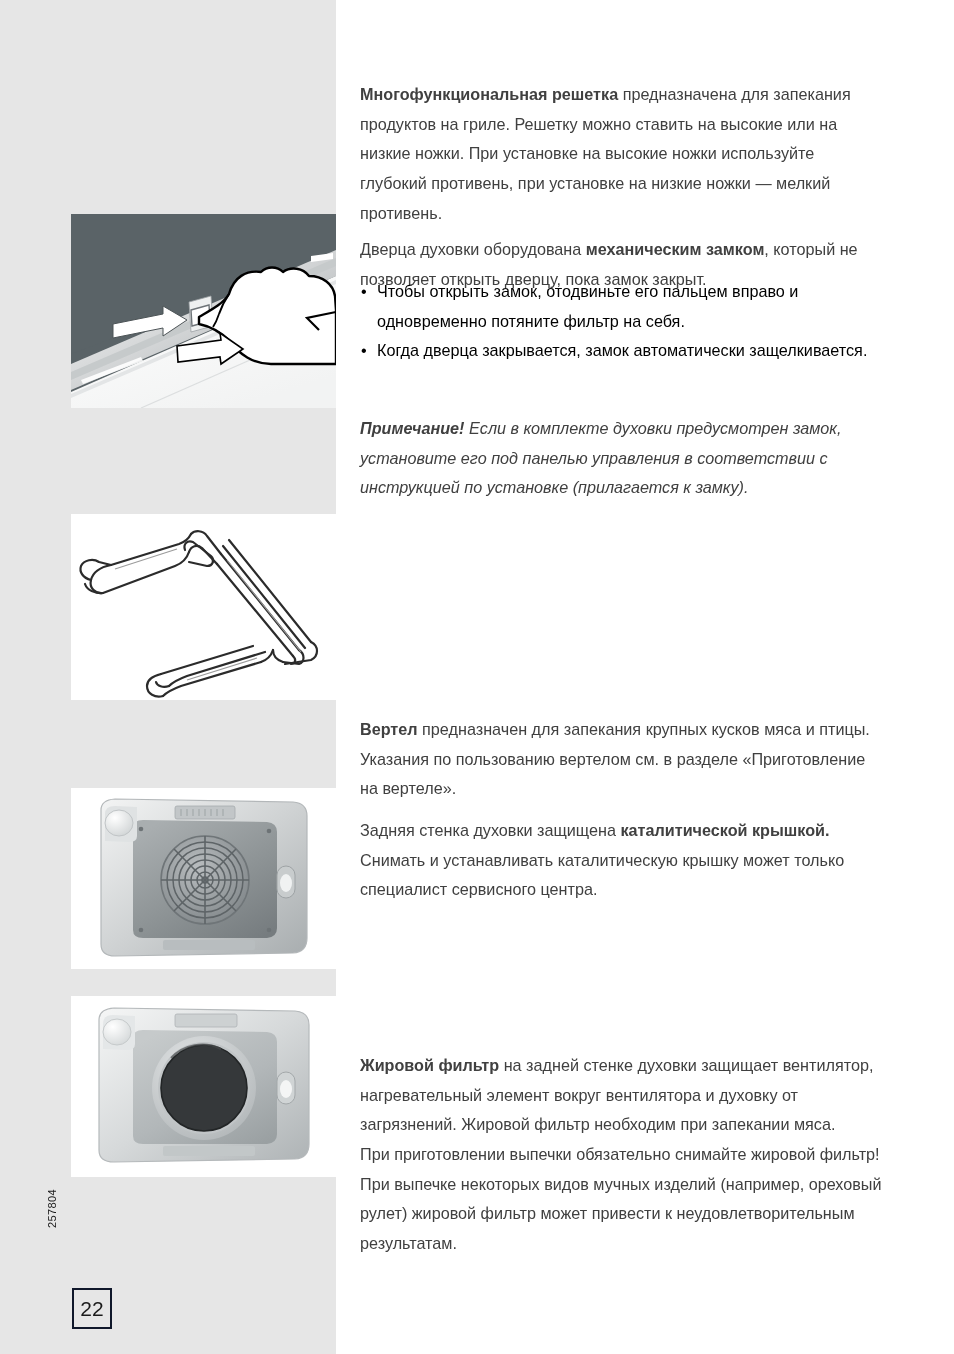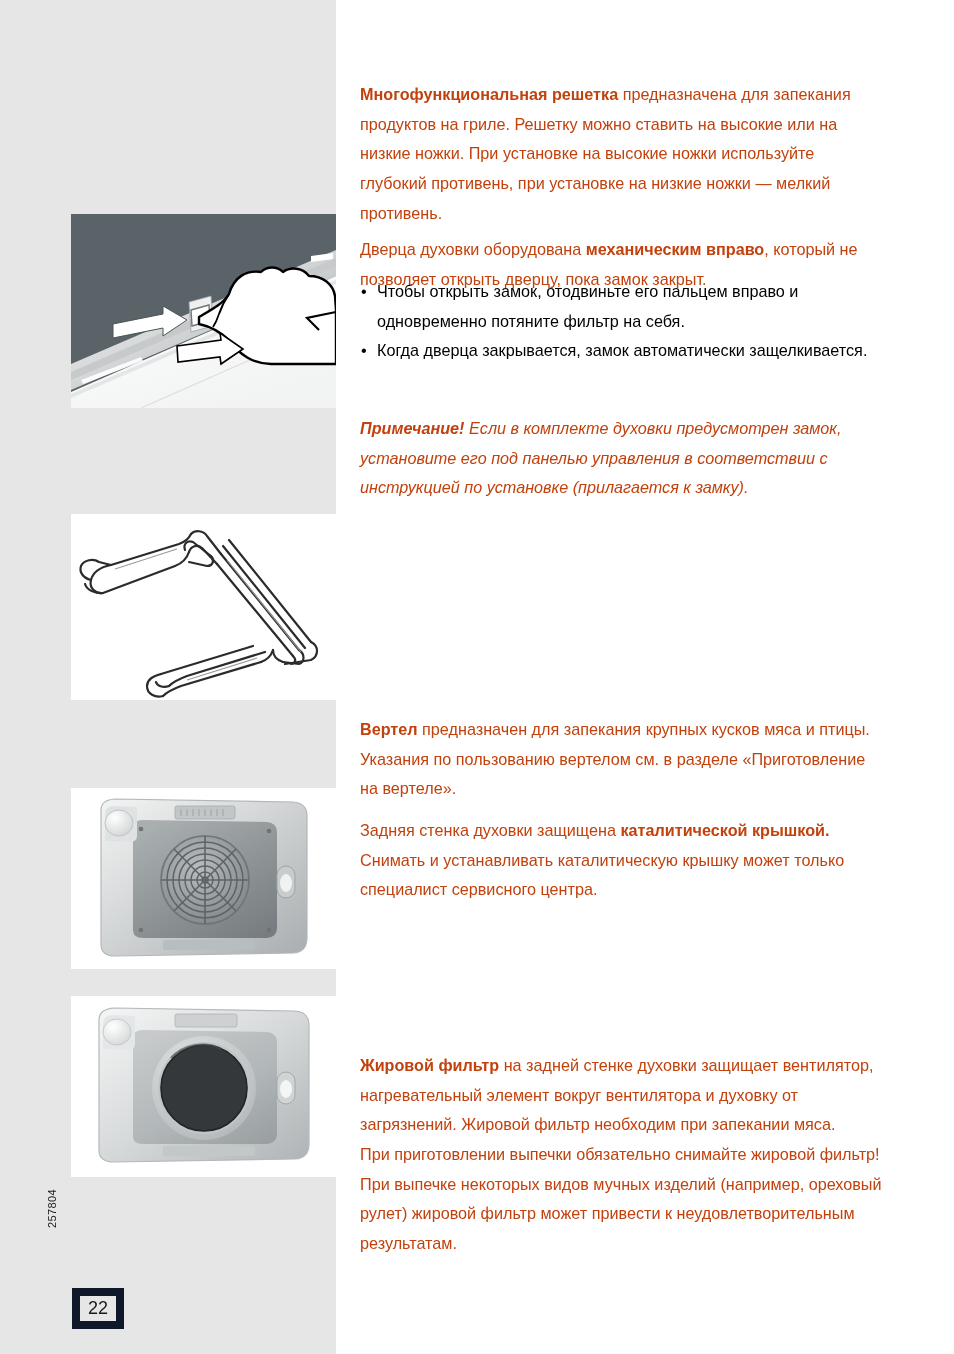--- a/index.html
+++ b/index.html
@@ -52,46 +52,46 @@
     transform: rotate(-90deg);
     transform-origin: left top;
     white-space: nowrap;
   }
 
   
   .page-number {
     position: absolute;
     left: 72px;
     top: 1288px;
-    width: 52px;
+    width: 40px;
     height: 41px;
-    border: 8px solid #0f172a;
+    border: 2px solid #0f172a;
     box-sizing: border-box;
     display: flex;
     align-items: center;
     justify-content: center;
-    font-size: 18px;
+    font-size: 21px;
     color: #1a1a1a;
     background: transparent;
   }
 
   
   .content-col {
     position: absolute;
     left: 360px;
     top: 0;
     width: 530px;
     height: 1354px;
   }
   .para {
     position: absolute;
     width: 522px;
     font-size: 16.2px;
     line-height: 29.6px;
-    color: #c2410c;
+    color: #404040;
     text-align: left;
   }
   .para b { font-weight: bold; }
 
   .bullet-list {
     position: absolute;
     width: 522px;
     margin: 0;
     padding: 0;
     list-style: none;
@@ -327,21 +327,21 @@
   </svg>
 </div>
 
 <div class="doc-code">257804</div>
 <div class="page-number">22</div>
 
 <div class="content-col">
 
   <p class="para" id="p-grid"><b>Многофункциональная решетка</b><span> предназначена для запекания продуктов на гриле. Решетку можно ставить на высокие или на низкие ножки. При установке на высокие ножки используйте глубокий противень, при установке на низкие ножки — мелкий противень.</span></p>
 
-  <p class="para" id="p-lock-intro"><span>Дверца духовки оборудована </span><b>механическим вправо</b><span>, который не позволяет открыть дверцу, пока замок закрыт.</span></p>
+  <p class="para" id="p-lock-intro"><span>Дверца духовки оборудована </span><b>механическим замком</b><span>, который не позволяет открыть дверцу, пока замок закрыт.</span></p>
 
   <ul class="bullet-list" id="ul-lock">
     <li class="bullet-item"><span class="dot">•</span><span>Чтобы открыть замок, отодвиньте его пальцем вправо и одновременно потяните фильтр на себя.</span></li>
     <li class="bullet-item"><span class="dot">•</span><span>Когда дверца закрывается, замок автоматически защелкивается.</span></li>
   </ul>
 
   <p class="para" id="p-note"><b>Примечание!</b><span> Если в комплекте духовки предусмотрен замок, установите его под панелью управления в соответствии с инструкцией по установке (прилагается к замку).</span></p>
 
 
   <p class="para" id="p-catalytic"><span>Задняя стенка духовки защищена </span><b>каталитической крышкой.</b><span> Снимать и устанавливать каталитическую крышку может только специалист сервисного центра.</span></p>

